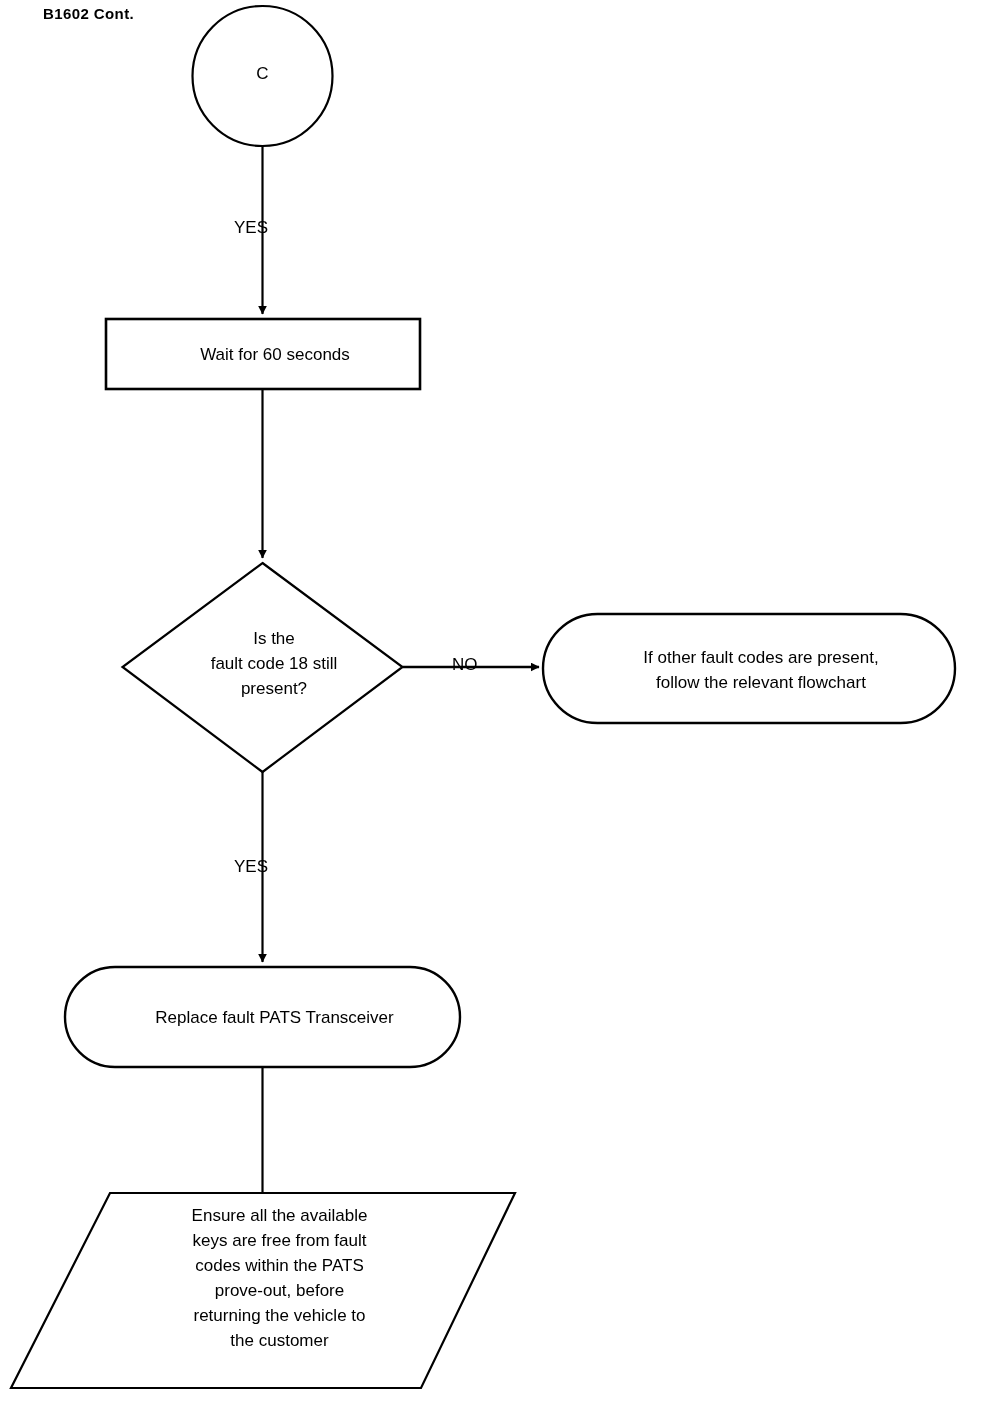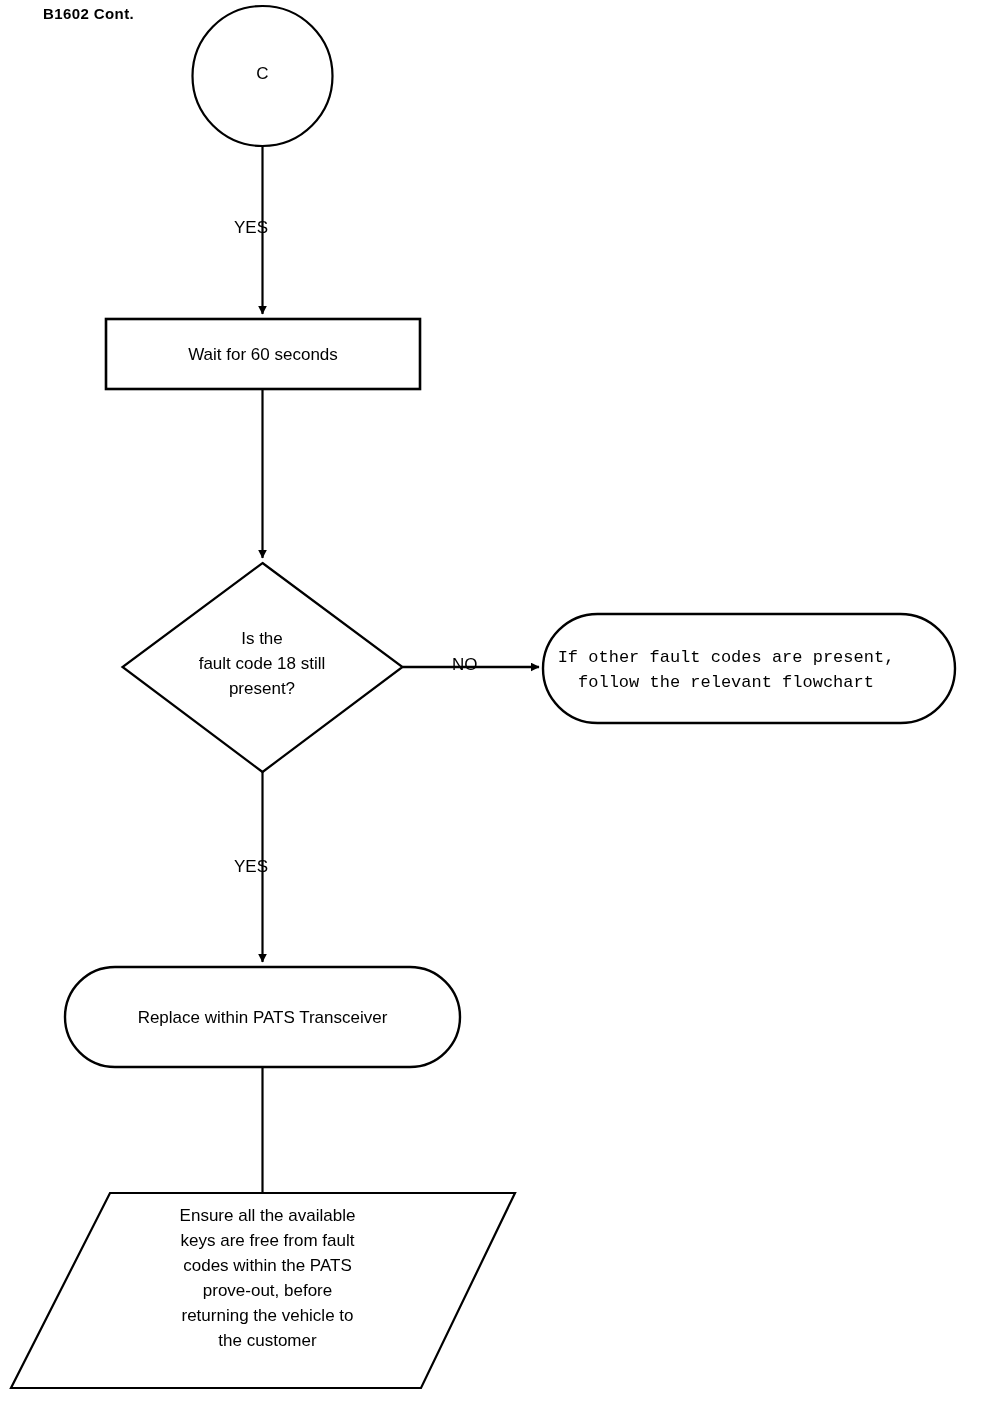--- a/index.html
+++ b/index.html
@@ -31,37 +31,38 @@
     letter-spacing: 0.4px;
     white-space: nowrap;
     margin-left: 36px;
   }
   .node-text {
     position: absolute;
     text-align: center;
     font-size: 17px;
     line-height: 25px;
     white-space: pre-line;
+    padding-left: 12px;
   }
   .edge-label {
     position: absolute;
     font-size: 17px;
     white-space: nowrap;
     text-align: right;
   }
   .connector-text {
     position: absolute;
     font-size: 17px;
     text-align: center;
   }
   
   #connector-c-label { left: 192px; top: 64px; width: 141px; }
   #wait-text        { left: 106px; top: 342px; width: 314px; }
   #decision-text    { left: 140px; top: 626px; width: 244px; }
-  #no-target-text   { left: 530px; top: 645px; width: 392px; font-family: Liberation Mono, monospace; }
+  #no-target-text   { left: 553px; top: 645px; width: 392px; }
   #replace-text     { left: 75px; top: 1005px; width: 375px; }
   #ensure-text      { left: 110px; top: 1203px; width: 315px; }
   #label-yes-top    { left: 234px; top: 218px; }
   #label-no         { left: 452px; top: 655px; }
   #label-yes-bottom { left: 234px; top: 857px; }
 </style>
 </head>
 <body>
 
 <div>
@@ -103,21 +104,21 @@
 
   <div class="node-text" id="wait-text">Wait for 60 seconds</div>
 
   <div class="node-text" id="decision-text">Is the
 fault code 18 still
 present?</div>
 
   <div class="node-text" id="no-target-text">If other fault codes are present,
 follow the relevant flowchart</div>
 
-  <div class="node-text" id="replace-text">Replace within PATS Transceiver</div>
+  <div class="node-text" id="replace-text">Replace fault PATS Transceiver</div>
 
   <div class="node-text" id="ensure-text">Ensure all the available
 keys are free from fault
 codes within the PATS
 prove-out, before
 returning the vehicle to
 the customer</div>
 
   <div class="edge-label" id="label-yes-top">YES</div>
 

